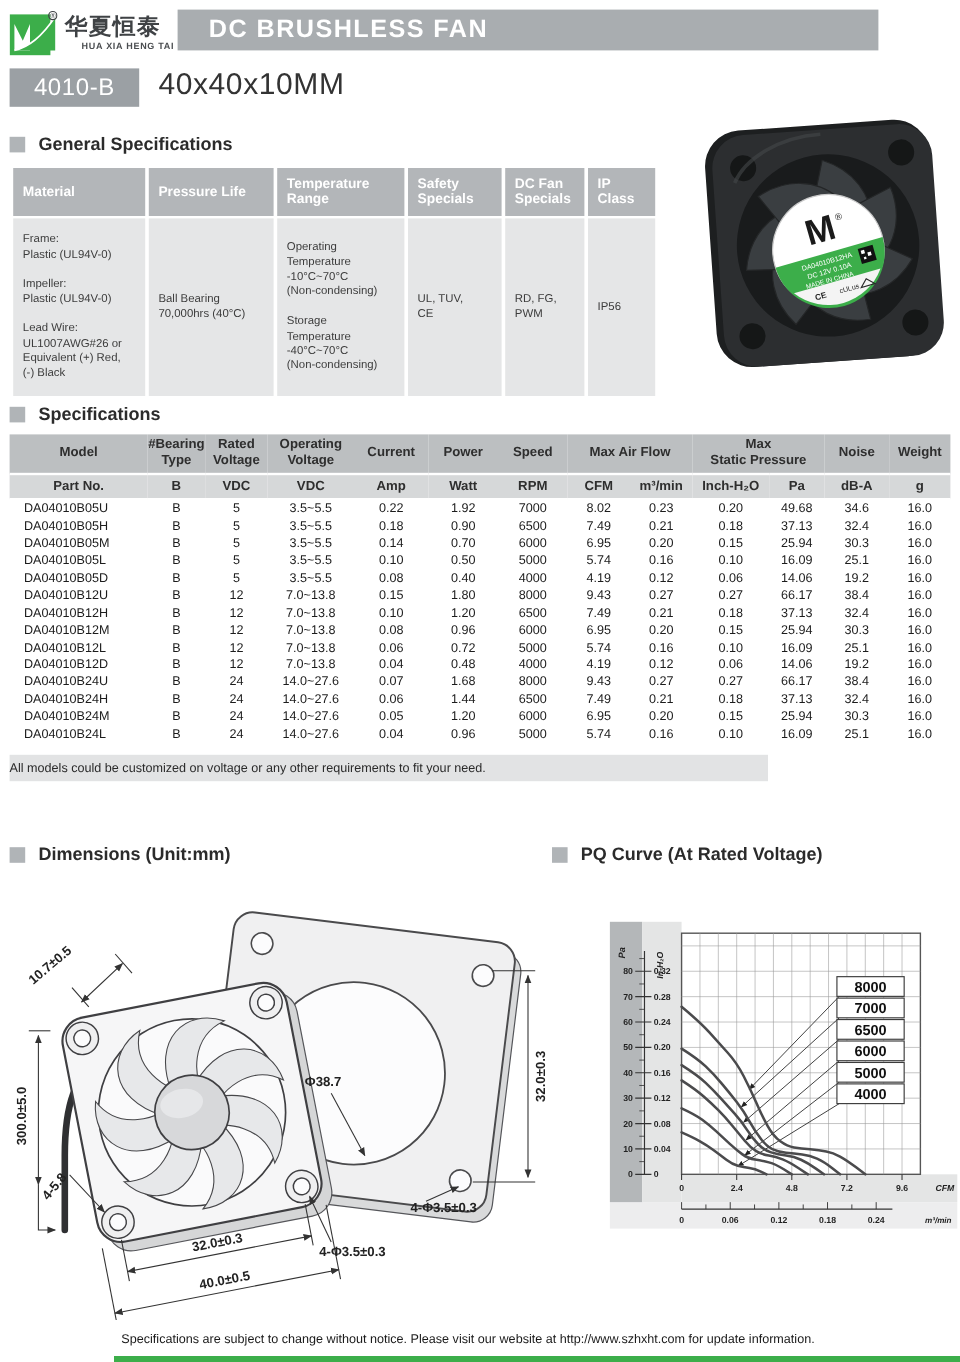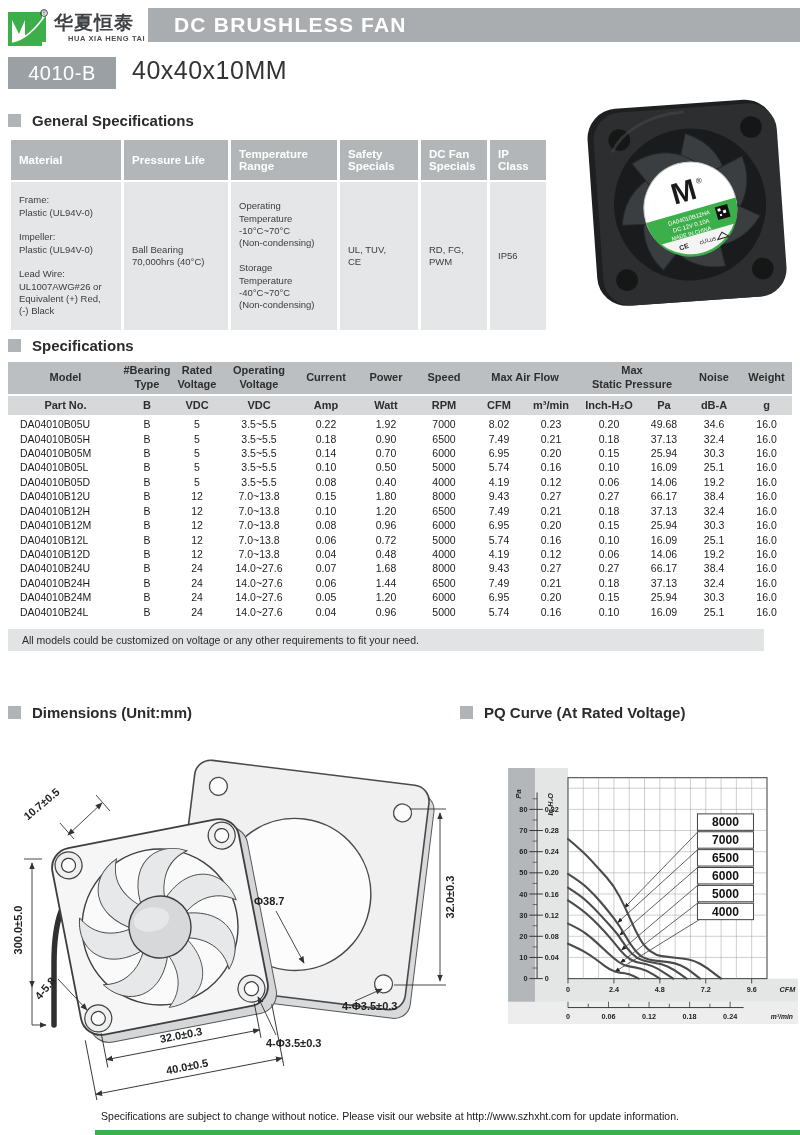--- a/index.html
+++ b/index.html
@@ -5,21 +5,21 @@
   html,body{margin:0;padding:0;background:#fff;}
   .page{position:relative;width:800px;height:1135px;background:#fff;overflow:hidden;
         font-family:"Liberation Sans",sans-serif;color:#222;}
   .abs{position:absolute;}
 
   
   .logo{left:8px;top:6px;width:140px;height:44px;display:flex;align-items:center;gap:6px;}
   .logo-text{display:flex;flex-direction:column;line-height:1;}
   .brand-cn{font-size:19px;font-weight:bold;color:#3f4245;letter-spacing:1px;}
   .brand-en{font-size:7.5px;font-weight:bold;color:#4a4d50;letter-spacing:.6px;margin-top:3px;margin-left:14px;}
-  .banner{left:148px;top:8px;width:652px;height:34px;background:#a9adb0;color:#fff;
+  .banner{left:148px;top:8px;width:584px;height:34px;background:#a9adb0;color:#fff;
           font-size:21px;font-weight:bold;letter-spacing:1.2px;line-height:34px;padding-left:26px;box-sizing:border-box;}
   .model-box{left:8px;top:57px;width:108px;height:32px;background:#9ba0a4;color:#fff;
              font-size:20px;letter-spacing:.5px;text-align:center;line-height:32px;}
   .size-text{left:132px;top:56px;font-size:25px;color:#333;letter-spacing:.5px;}
 
   
   .sec{display:flex;align-items:center;gap:11px;font-size:15px;font-weight:bold;color:#2b2b2b;}
   .sec .sq{width:13px;height:13px;background:#b0b4b7;flex:0 0 auto;}
 
   
@@ -30,22 +30,22 @@
               padding:8px 8px;height:132px;white-space:pre-line;}
 
   
   table.spec{left:8px;top:362px;width:784px;border-collapse:collapse;table-layout:fixed;}
   table.spec thead th{background:#bcbfc1;color:#2e2e2e;font-size:11px;font-weight:bold;
               white-space:pre-line;vertical-align:middle;padding:2px 0;border-bottom:2px solid #fff;line-height:1.25;}
   table.spec thead tr.units th{background:#d6d8d9;font-size:11px;padding:3px 0;border-bottom:2px solid #fff;}
   table.spec tbody td{font-size:10.5px;color:#1c1c1c;text-align:center;height:14px;line-height:14.4px;padding:0;}
   table.spec tbody td.pn{text-align:left;padding-left:12px;}
   table.spec thead th.pn{text-align:center;}
-  .note-bar{left:8px;top:629px;width:756px;height:22px;background:#e2e3e4;color:#2a2a2a;
-            font-size:10.5px;line-height:22px;padding-left:14px;box-sizing:border-box;}
+  .note-bar{left:8px;top:629px;width:632px;height:22px;background:#e2e3e4;color:#2a2a2a;
+            font-size:10.5px;line-height:22px;box-sizing:border-box;}
 
   .footer{left:0;top:1110px;width:780px;text-align:center;font-size:10.5px;color:#1a1a1a;}
   .green-bar{left:95px;top:1130px;width:705px;height:5px;background:#3cae4a;}
 
   svg text{font-family:"Liberation Sans",sans-serif;}
   .dimlabel{font-size:11px;font-weight:bold;fill:#222;}
 </style>
 </head>
 <body>
 

